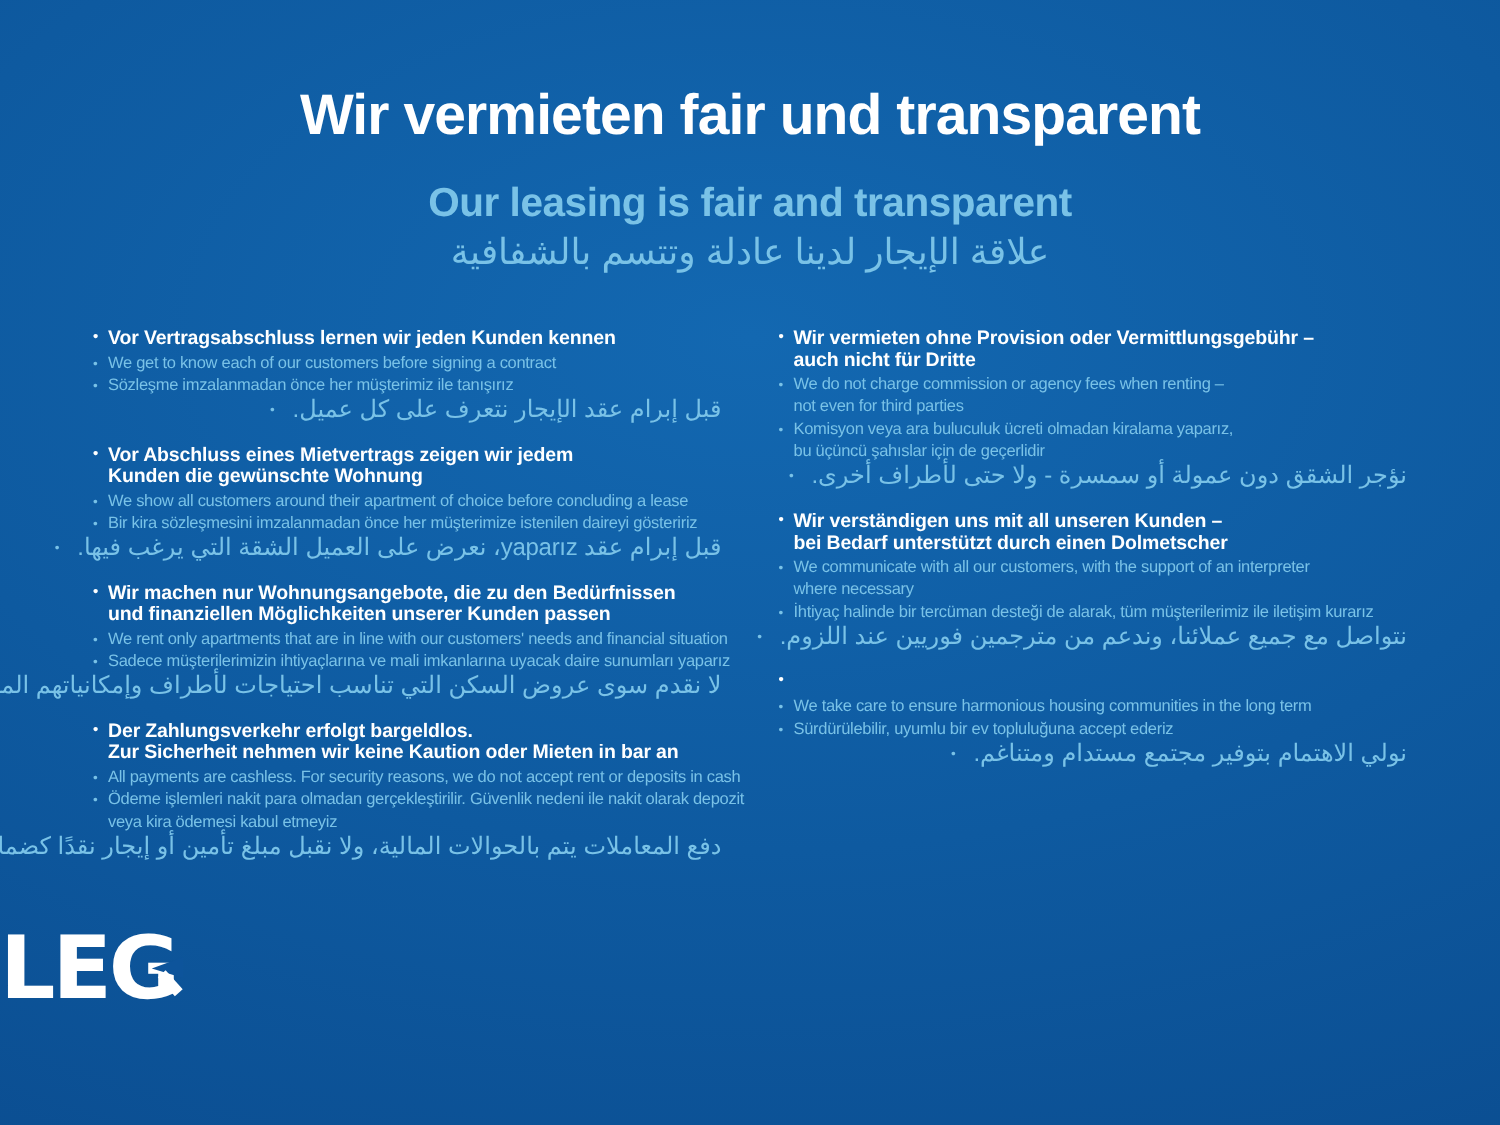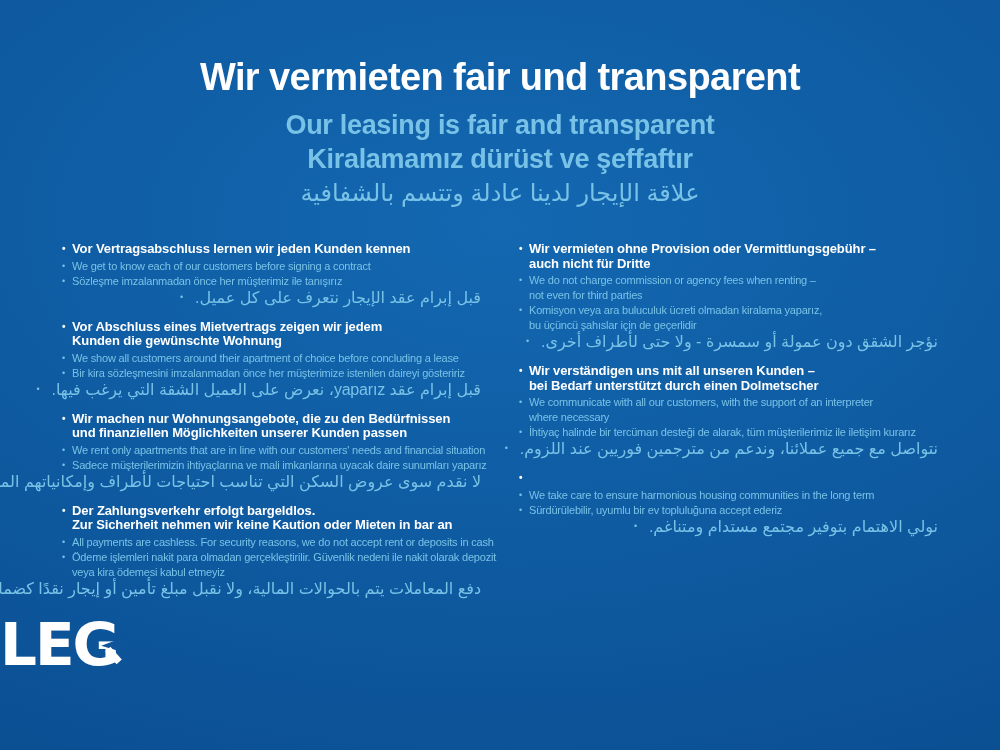--- a/index.html
+++ b/index.html
@@ -10,21 +10,21 @@
     -webkit-font-smoothing:antialiased;
   }
   .poster{position:absolute;inset:0;}
   
   header{padding-top:56px;text-align:center;}
   .title{
     margin:0;color:#ffffff;font-size:38px;line-height:42px;font-weight:bold;
     letter-spacing:-0.6px;white-space:pre;
   }
   .sub{color:#79c2e7;font-size:27px;line-height:34px;font-weight:600;letter-spacing:-0.3px;white-space:pre;}
-  .sub.first{margin-top:10px;}
+  .sub.first{margin-top:20px;}
   .sub.arabic{font-size:24px;line-height:33px;font-weight:normal;}
   
   .columns{display:flex;gap:38px;padding:0 62px;margin-top:33px;}
   .col{flex:1 1 0;min-width:0;}
   .block{margin-bottom:15px;}
   .line{display:flex;align-items:flex-start;color:#79c2e7;font-size:11px;line-height:15px;letter-spacing:-0.2px;}
   .line .txt{white-space:pre;}
   .line.de{color:#ffffff;font-weight:bold;font-size:13px;line-height:14.5px;letter-spacing:-0.1px;margin-bottom:2px;}
   .bullet{flex:0 0 10px;width:10px;font-size:9px;line-height:inherit;}
   .line.de .bullet{font-size:10px;}
@@ -49,21 +49,20 @@
   }
 </style>
 </head>
 <body>
 
 <div class="poster">
 
   <header>
     <h1 class="title">Wir vermieten fair und transparent</h1>
     <div class="sub first">Our leasing is fair and transparent</div>
-    <div class="sub">Kiralamamız dürüst ve şeffaftır</div>
     <div class="sub arabic">علاقة الإيجار لدينا عادلة وتتسم بالشفافية</div>
   </header>
 
   <main class="columns">
 
     <section class="col">
 
       <article class="block">
         <div class="line de">
             <span class="bullet">•</span>

